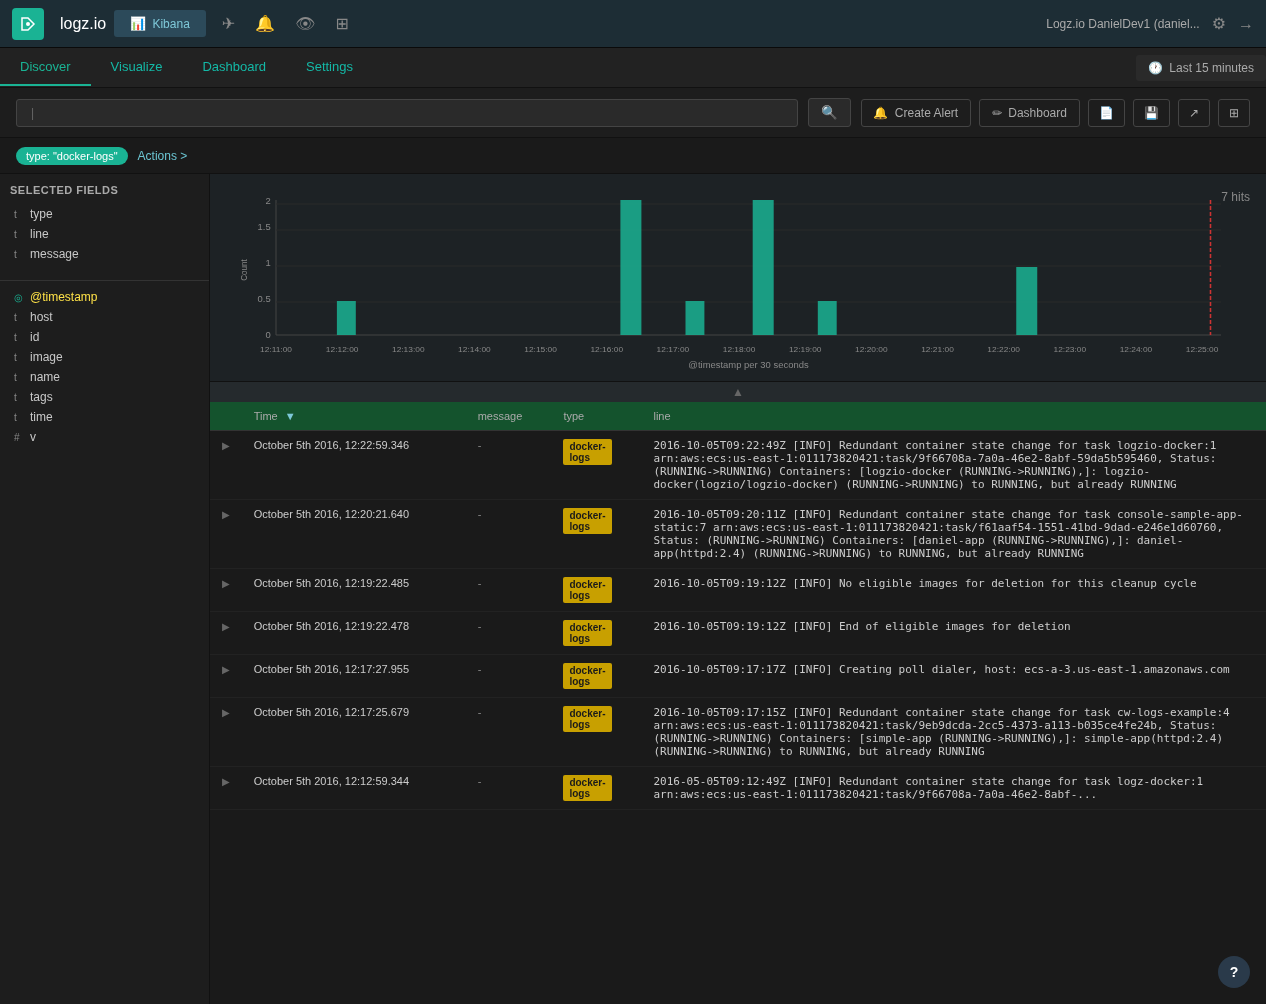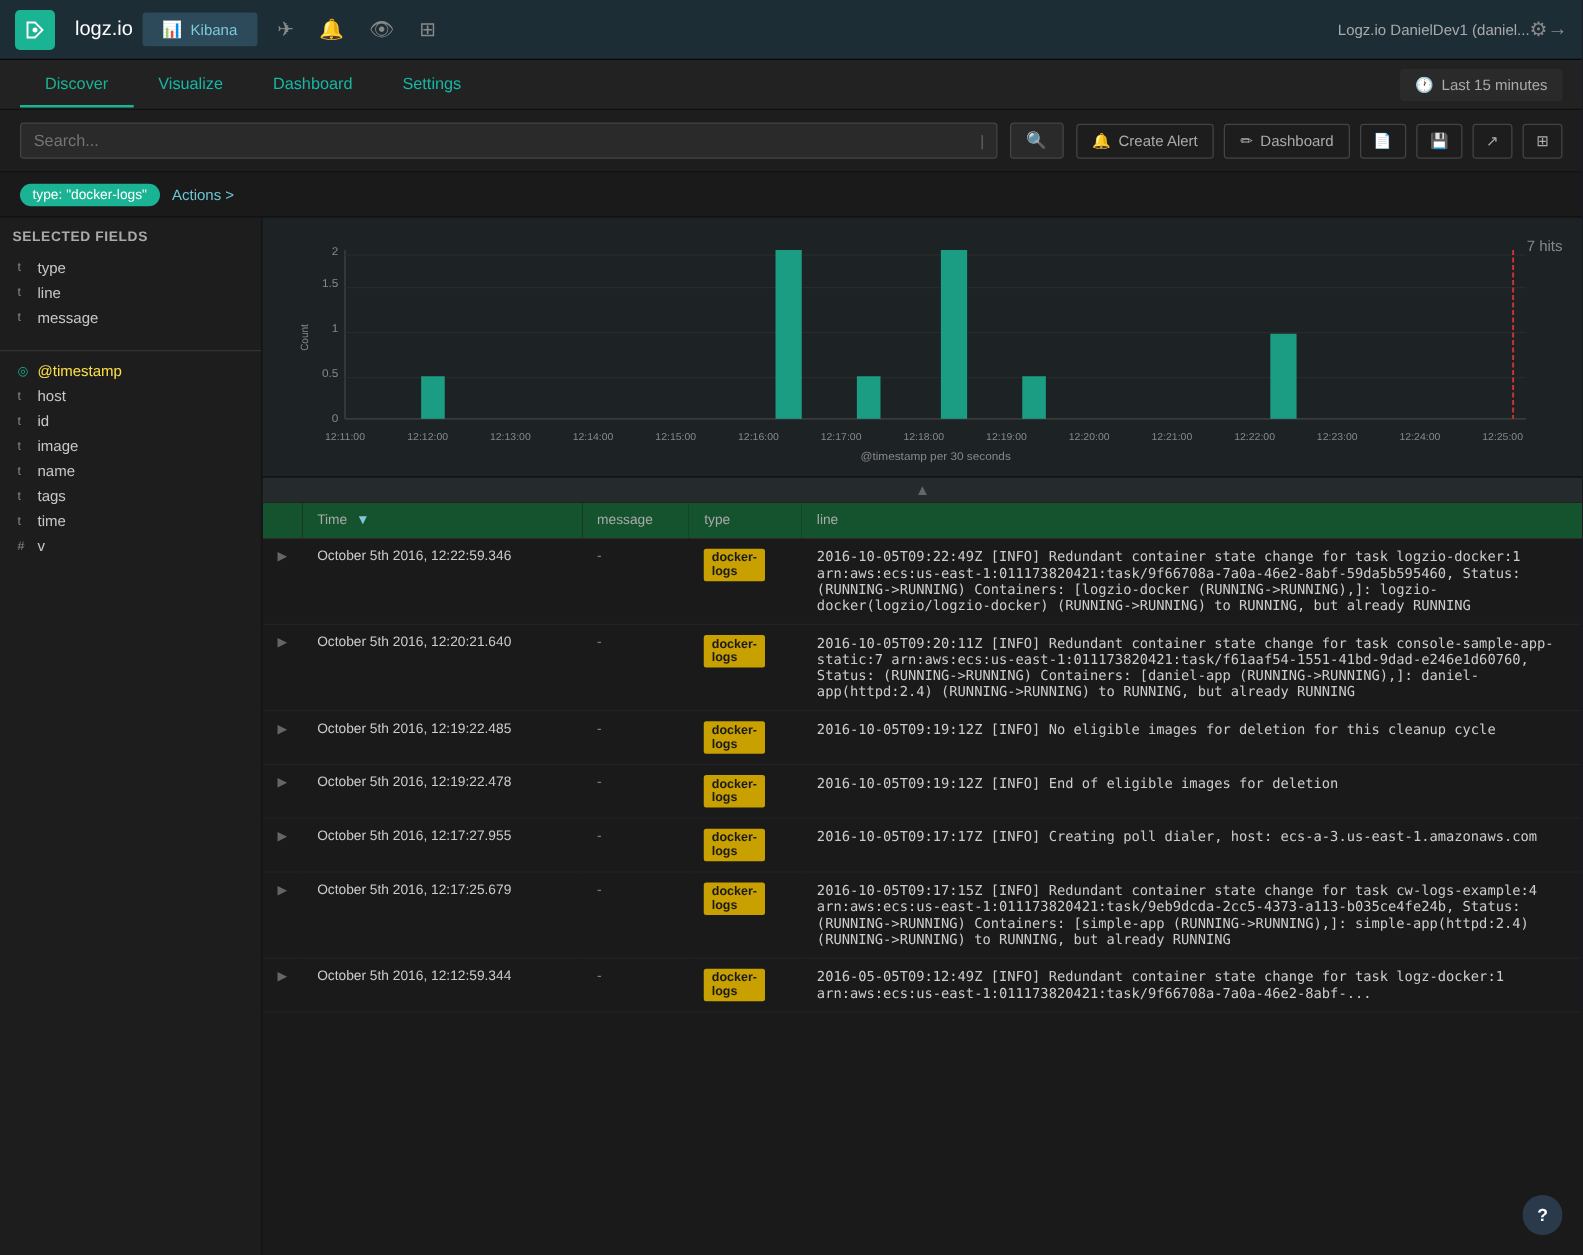--- a/index.html
+++ b/index.html
@@ -6,26 +6,26 @@
     body { font-family: 'Helvetica Neue', Arial, sans-serif; background: #1a1a2e; color: #c8c8c8; font-size: 12px; overflow: hidden; }
 
     
     .top-nav { display: flex; align-items: center; background: #1d2d35; height: 48px; padding: 0 12px; border-bottom: 1px solid #0a0a0a; }
     .logo-area { display: flex; align-items: center; gap: 16px; margin-right: 8px; justify-content: center; }
     .logo-box { width: 32px; height: 32px; background: #1ab394; border-radius: 4px; display: flex; align-items: center; justify-content: center; color: white; font-weight: bold; font-size: 14px; }
     .logo-text { color: white; font-size: 16px; font-weight: 300; }
     .kibana-tab { background: #2c4a5a; color: #7ec8d8; padding: 6px 16px; border-radius: 3px; display: flex; align-items: center; gap: 6px; cursor: pointer; margin-right: 16px; }
     .top-nav-icons { display: flex; gap: 20px; align-items: center; }
     .top-nav-icons span { color: #888; font-size: 16px; cursor: pointer; }
-    .top-nav-right { margin-left: auto; display: flex; align-items: center; }
+    .top-nav-right { margin-left: auto; display: flex; align-items: center; gap: 12px; }
     .user-info { color: #aaa; font-size: 12px; cursor: pointer; }
     .gear-icon, .logout-icon { color: #888; cursor: pointer; font-size: 16px; }
 
     
-    .second-nav { display: flex; align-items: center; background: #222; height: 40px; padding: 0 16px; border-bottom: 1px solid #111; }
+    .second-nav { display: flex; align-items: center; background: #222; height: 40px; padding: 0 0; border-bottom: 1px solid #111; }
     .nav-tabs { display: flex; gap: 0; }
     .nav-tab { padding: 10px 20px; color: #14b8a6; cursor: pointer; border-bottom: 2px solid transparent; font-size: 13px; }
     .nav-tab.active { color: #1ab394; border-bottom: 2px solid #1ab394; }
     .time-display { margin-left: auto; background: #2a2a2a; padding: 6px 12px; border-radius: 3px; color: #aaa; font-size: 12px; cursor: pointer; display: flex; align-items: center; gap: 6px; }
 
     
     .search-bar { background: #1d1d1d; padding: 10px 16px; display: flex; gap: 10px; align-items: center; border-bottom: 1px solid #111; }
     .search-input-wrap { flex: 1; background: #2a2a2a; border: 1px solid #444; border-radius: 3px; display: flex; align-items: center; padding: 6px 10px; }
     .search-input { background: transparent; border: none; outline: none; color: #ccc; font-size: 13px; width: 100%; }
     .search-btn { background: #2a2a2a; border: 1px solid #444; color: #aaa; padding: 6px 12px; border-radius: 3px; cursor: pointer; }
@@ -122,21 +122,20 @@
     <div class="nav-tab">Settings</div>
   </div>
   <div class="time-display">
     <span>🕐</span>
     <span>Last 15 minutes</span>
   </div>
 </div>
 
 <div class="search-bar">
   <div class="search-input-wrap">
-    <input class="search-input" type="text" placeholder="Search..." style="">
     <span style="color:#666; margin-left:4px; cursor:text;">|</span>
   </div>
   <button class="search-btn">🔍</button>
   <div class="action-btns">
     <button class="action-btn">
       <span>🔔</span>
       <span>Create Alert</span>
     </button>
     <button class="action-btn">
       <span>✏</span>

